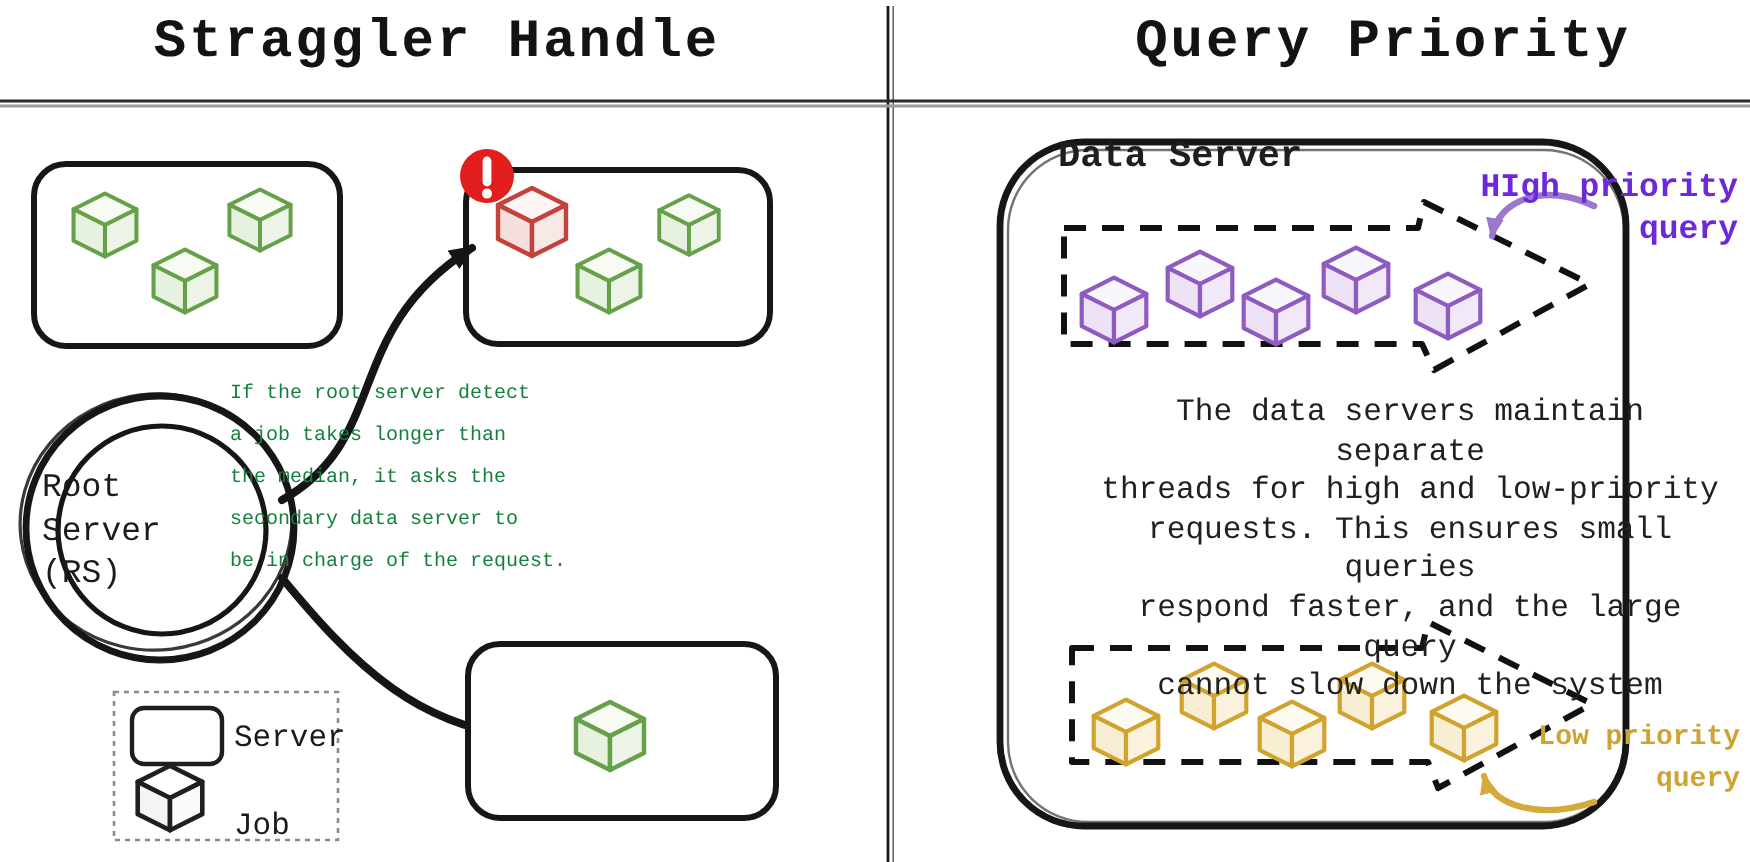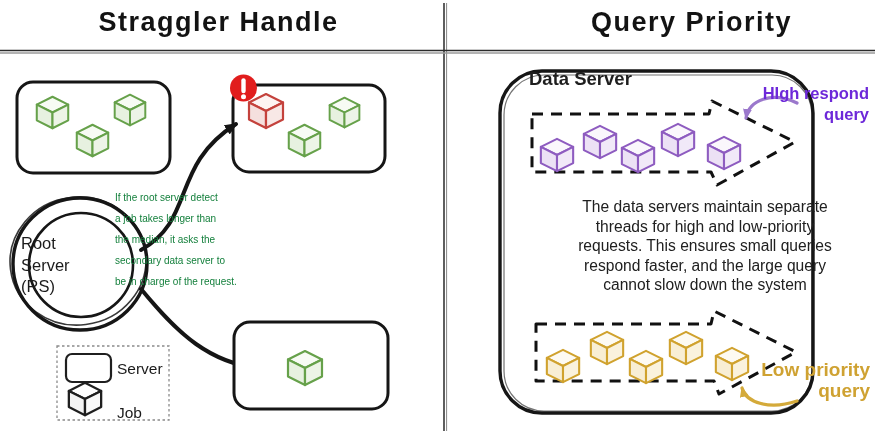--- a/index.html
+++ b/index.html
@@ -1,28 +1,28 @@
 <!DOCTYPE html>
 <html><head>
 <meta charset="utf-8">
 <style>
   html,body{margin:0;padding:0;background:#fff;}
   #canvas{
     position:relative;width:875px;height:431px;overflow:hidden;background:#ffffff;
-    font-family:Liberation Sans, sans-serif;color:#1b1b1b;
+    font-family:Liberation Mono, monospace;color:#1b1b1b;
   }
   #sketch{position:absolute;left:0;top:0;}
   .txt{position:absolute;white-space:pre-line;}
   .title{width:437px;top:7px;text-align:center;font-size:27px;font-weight:700;letter-spacing:1.5px;color:#131313;}
   .caption-left{top:187px;right:460px;width:300px;font-size:10px;line-height:21px;font-weight:500;color:#15803d;}
   .caption-right{left:504px;top:197px;width:312px;text-align:center;font-size:15.6px;line-height:19.6px;font-weight:500;color:#202020;padding-left:45px;}
   .root-label{left:21px;top:233px;width:120px;text-align:left;font-size:16.5px;line-height:21.5px;font-weight:500;}
   .data-server-label{left:529px;top:68px;font-size:18.5px;font-weight:600;color:#1e1e1e;}
   .hi-label{top:83px;right:6px;text-align:right;font-size:16.5px;line-height:21px;font-weight:600;color:#6d28d9;}
-  .lo-label{top:359px;right:5px;text-align:right;font-size:19px;line-height:21px;font-weight:600;color:#cfa232;}
+  .lo-label{top:359px;right:5px;text-align:right;font-size:14px;line-height:21px;font-weight:600;color:#cfa232;}
   .legend-label{font-size:15.5px;font-weight:500;}
   .legend-server{left:117px;top:360px;}
   .legend-job{left:117px;top:392px;margin-top:12px;}
 </style>
 </head>
 <body>
 
 <div id="canvas">
 
   <svg id="sketch" width="875" height="431" viewBox="0 0 875 431">
@@ -152,18 +152,18 @@
 
   <div class="txt legend-label legend-server">Server</div>
   <div class="txt legend-label legend-job">Job</div>
 
   <div class="txt data-server-label">Data Server</div>
   <div class="txt caption-right">The data servers maintain separate
 threads for high and low-priority
 requests. This ensures small queries
 respond faster, and the large query
 cannot slow down the system</div>
-  <div class="txt hi-label">HIgh respond
+  <div class="txt hi-label">HIgh priority
 query</div>
   <div class="txt lo-label">Low priority
 query</div>
 
 </div>
 
 </body></html>

